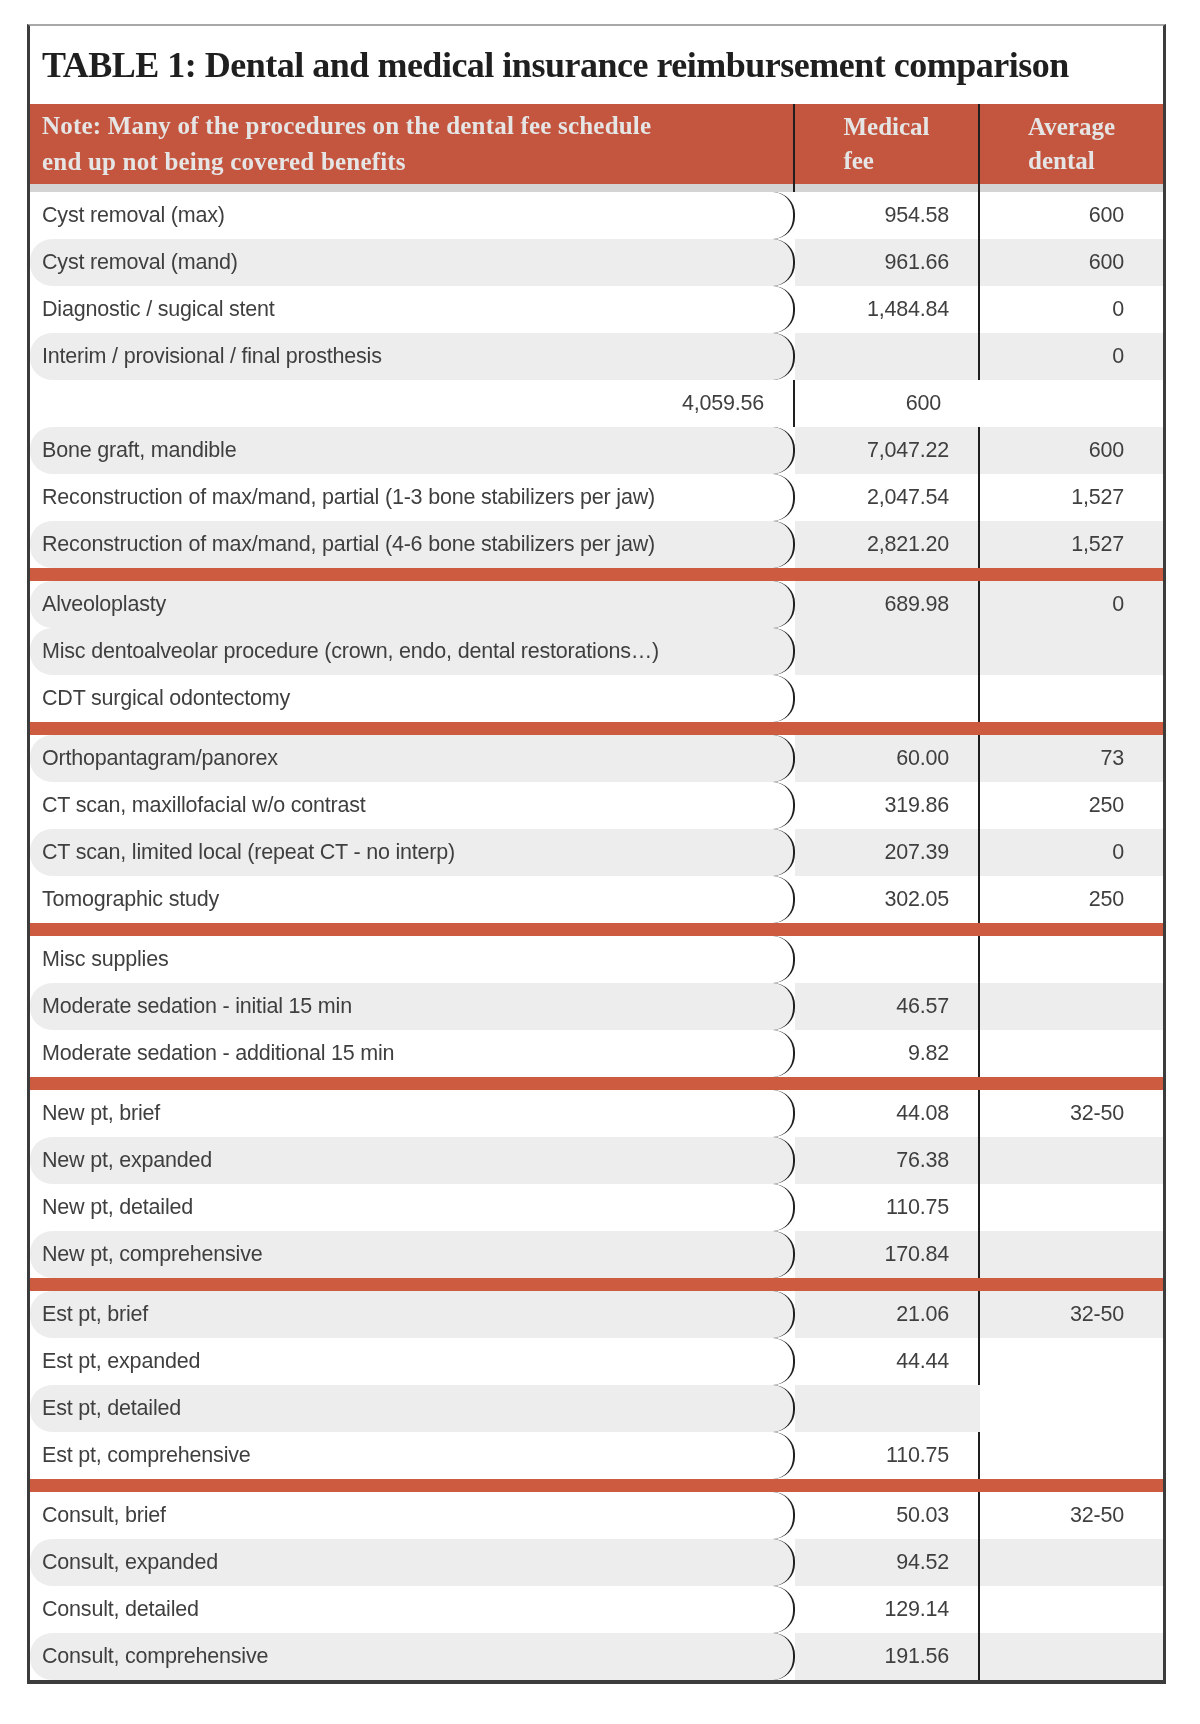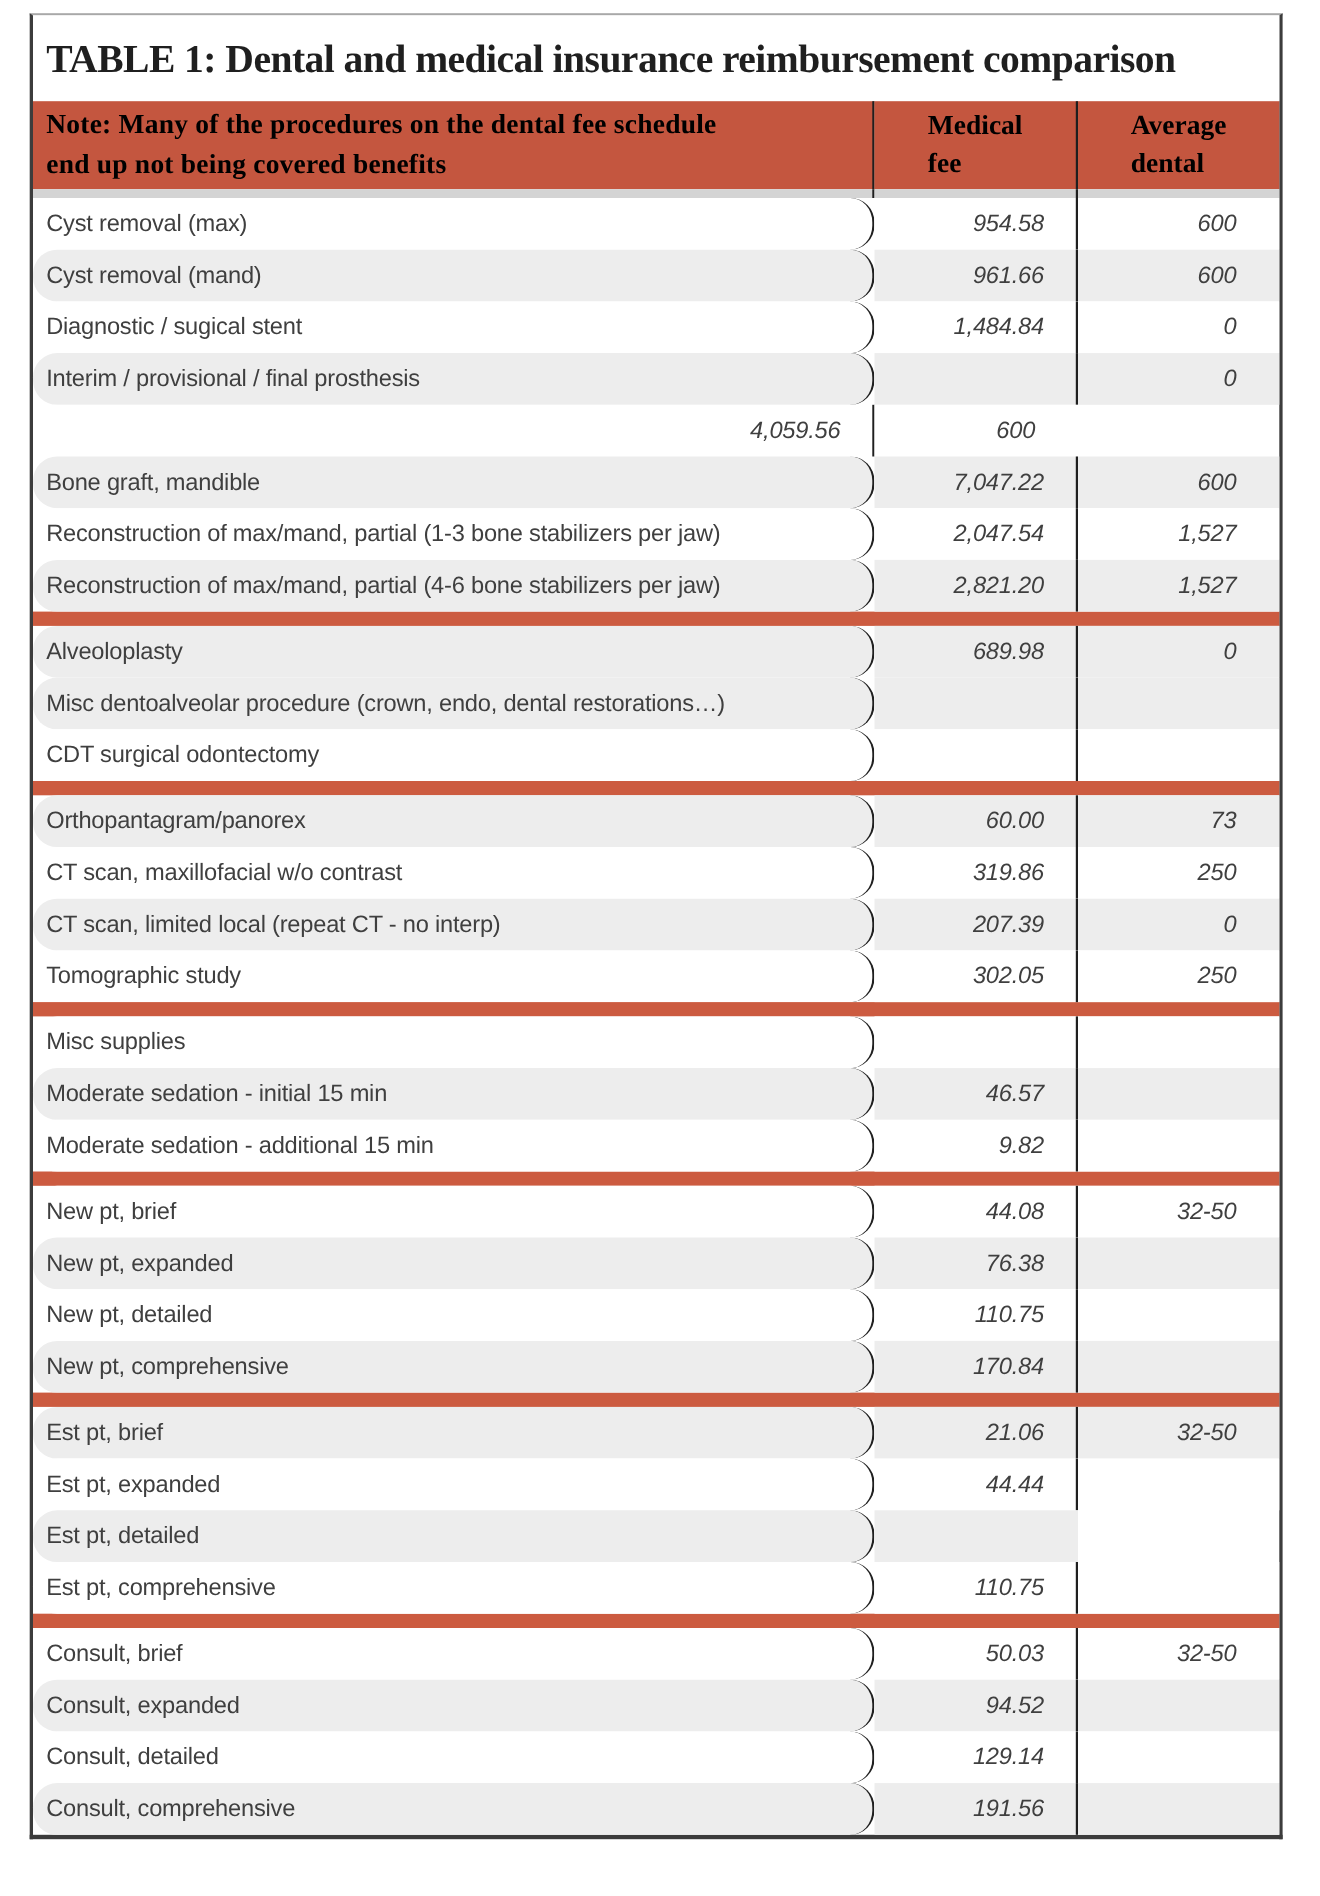--- a/index.html
+++ b/index.html
@@ -1,61 +1,61 @@
 <!DOCTYPE html>
 <html style="--header-bg: #c4563f; --separator: #cc5b40; --stripe: #ededed; --spacer: #d4d4d4; --divider: #1f1f1f; --border: #3c3c3c; --border-top: #a8a8a8; --text: #3f3f3f; --title-text: #1f1f1f;"><head>
 <meta charset="utf-8">
 <style>
   html,body { margin:0; padding:0; background:#ffffff; }
   .page {
     position:relative; width:1200px; height:1724px; background:#ffffff;
     font-family:"Liberation Sans", sans-serif; overflow:hidden;
   }
   .table-frame {
-    position:absolute; left:27px; top:12px; width:1139px;
+    position:absolute; left:27px; top:24px; width:1139px;
     box-sizing:border-box; background:#ffffff;
     border-left:3px solid var(--border, #3c3c3c);
     border-right:3px solid var(--border, #3c3c3c);
     border-bottom:4px solid var(--border, #3c3c3c);
     border-top:2px solid var(--border-top, #a8a8a8);
   }
   .title-block {
     height:78px; display:flex; align-items:center;
     padding-left:12px; box-sizing:border-box; background:#ffffff;
   }
   .title-block span {
     font-family:"Liberation Serif", serif; font-weight:900; font-size:36px;
     letter-spacing:-0.5px; color:var(--title-text, #1f1f1f);
   }
   .grid-row { display:grid; grid-template-columns:765px 185px 183px; }
   .cell { box-sizing:border-box; min-width:0; }
   .c-desc, .c-med { border-right:2px solid var(--divider, #1f1f1f); }
   .header-row { height:80px; }
   .header-row .cell {
-    background:var(--header-bg, #c4563f); color:#000000;
+    background:var(--header-bg, #c4563f); color:#e5e5e5;
     font-family:"Liberation Serif", serif; font-weight:700;
     display:flex; align-items:center; white-space:pre-line;
   }
   .header-note {
     font-size:25px; line-height:36px; padding-left:12px; letter-spacing:0.2px;
   }
   .header-col {
     font-size:25px; line-height:34px; justify-content:center; 
   }
   .spacer-row { height:8px; }
   .spacer-row .cell { background:var(--spacer, #d4d4d4); }
   .body-row { height:47px; }
   .body-row .cell {
     display:flex; align-items:center;
     font-size:21.5px; color:var(--text, #3f3f3f); letter-spacing:-0.2px;
   }
   .row-white .cell { background:#ffffff; }
   .row-gray  .cell { background:var(--stripe, #ededed); }
   .proc { padding-left:12px; padding-right:31px;border-radius:22px; }
-  .num  { justify-content:flex-end; padding-right:29px;font-style:italic; }
+  .num  { justify-content:flex-end; padding-right:29px; }
   .num.dent { padding-right:39px; }
   .sep { height:13px; background:var(--separator, #cc5b40); }
 </style>
 </head>
 <body>
 
 <div class="page">
   <div class="table-frame">
 
     <div class="title-block">

